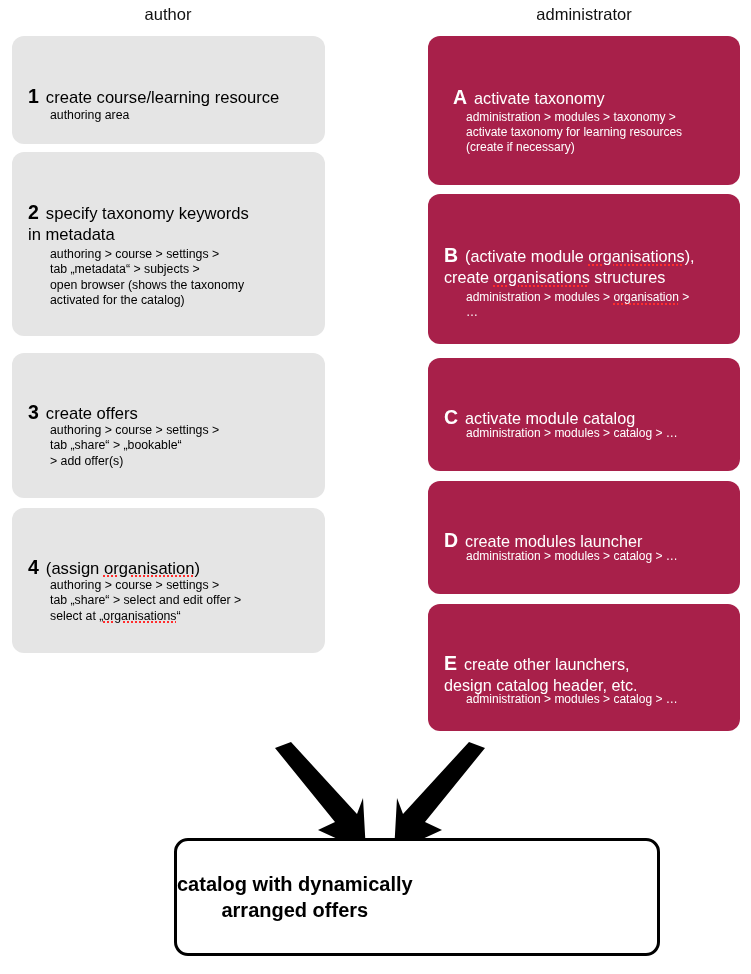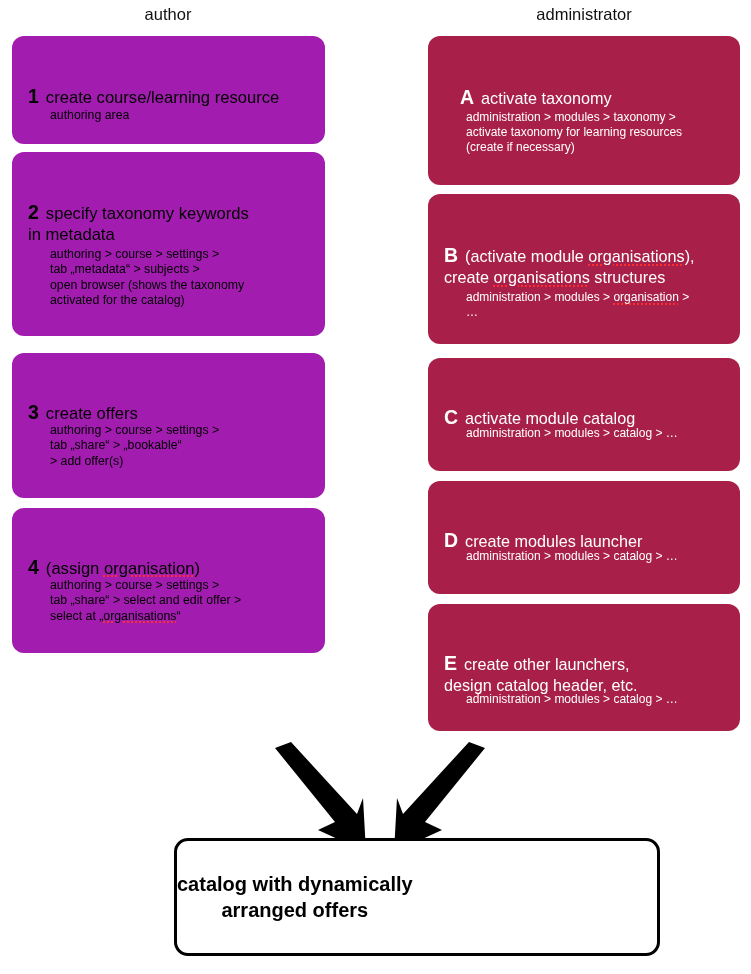--- a/index.html
+++ b/index.html
@@ -35,21 +35,21 @@
   #hdr-author   { left: 88px;  top: 4px;  width: 160px; }
   #hdr-admin    { left: 504px; top: 4px;  width: 160px; }
 
   
   .card {
     position: absolute;
     border-radius: 12px;
     box-sizing: border-box;
     overflow: hidden;
   }
-  .card.teal    { background: #a21caf; color: #000000; }
+  .card.teal    { background: #e5e5e5; color: #000000; }
   .card.crimson { background: #a8204a; color: #ffffff; }
 
   .card-head {
     display: block;
     font-size: 16.8px;
     line-height: 21px;
     white-space: pre-line;
   }
   .card-marker {
     font-weight: bold;
@@ -100,21 +100,21 @@
   #card-4 .card-head { position: absolute; left: 16px; top: 27px; }
   #card-4 .card-body { position: absolute; left: 38px; top: 70px; }
 
   
   #card-a { left: 428px; top: 36px;  width: 312px; height: 149px; }
   #card-b { left: 428px; top: 194px; width: 312px; height: 150px; }
   #card-c { left: 428px; top: 358px; width: 312px; height: 113px; padding-left: 41px; }
   #card-d { left: 428px; top: 481px; width: 312px; height: 113px; }
   #card-e { left: 428px; top: 604px; width: 312px; height: 127px; }
 
-  #card-a .card-head { position: absolute; left: 32px; top: 30px; }
+  #card-a .card-head { position: absolute; left: 25px; top: 30px; }
   #card-a .card-body { position: absolute; left: 38px; top: 74px; }
 
   #card-b .card-head { position: absolute; left: 16px; top: 30px; }
   #card-b .card-body { position: absolute; left: 38px; top: 96px; }
 
   #card-c .card-head { position: absolute; left: 16px; top: 28px; }
   #card-c .card-body { position: absolute; left: 38px; top: 68px; }
 
   #card-d .card-head { position: absolute; left: 16px; top: 28px; }
   #card-d .card-body { position: absolute; left: 38px; top: 68px; }

